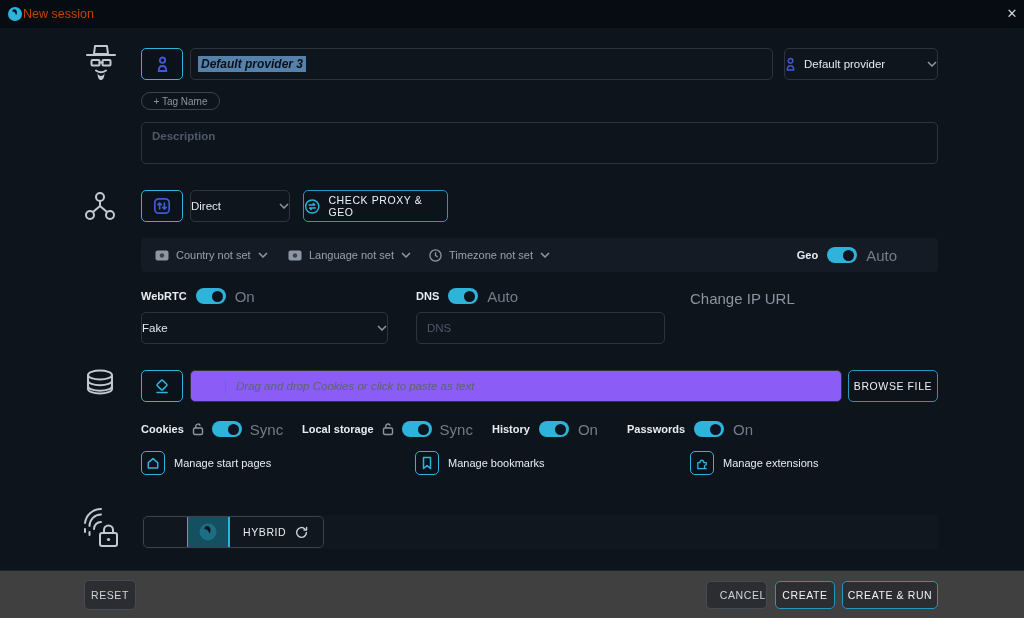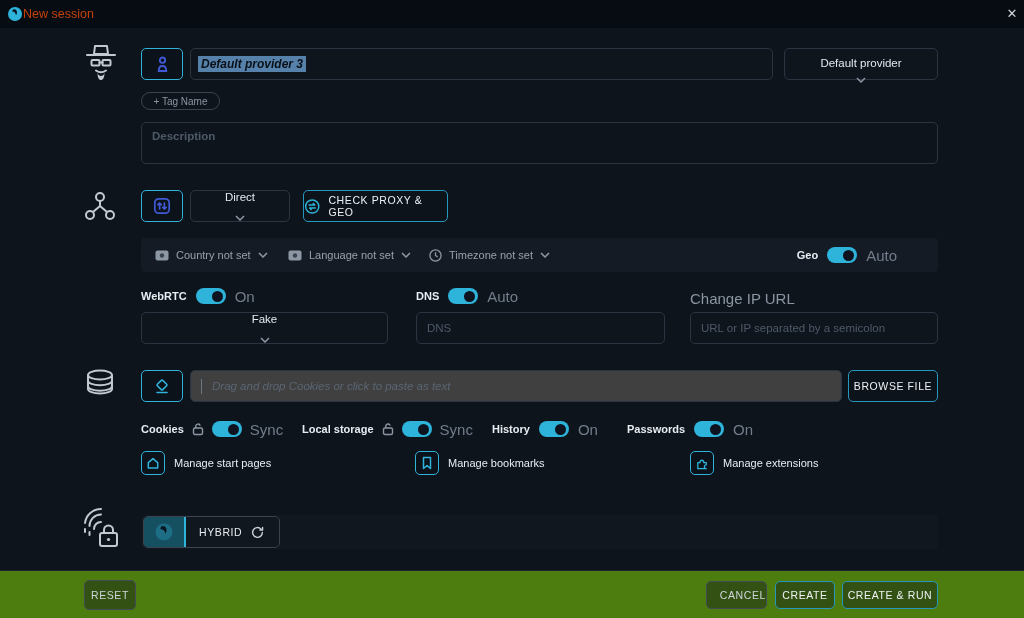--- a/index.html
+++ b/index.html
@@ -11,40 +11,40 @@
   .titlebar .title{margin-left:23px;font-size:12.5px;color:#c2410c;}
   .logo{position:absolute;left:8px;top:7px;width:14px;height:14px;}
   .close{position:absolute;right:2px;top:5px;width:20px;height:18px;color:#cdd4db;font-size:13px;line-height:18px;text-align:center;cursor:pointer;}
   
   .sqbtn{border:1.5px solid #2eb3da;border-radius:5px;background:#0c1219;display:flex;align-items:center;justify-content:center;box-sizing:border-box;cursor:pointer;}
   .input,.dropdown{box-sizing:border-box;background:#0f151d;border:1px solid #2b3440;border-radius:5px;display:flex;align-items:center;}
   .input input,.plaininput{width:100%;height:100%;background:transparent;border:0;outline:none;color:#dfe5eb;font-family:"Liberation Sans",sans-serif;font-size:11.5px;padding:0 10px;box-sizing:border-box;}
   input::placeholder,textarea::placeholder{color:#4e5a68;opacity:1;}
   .drop-zone input::placeholder{font-style:italic;color:#5a6573;}
   textarea{resize:none;background:transparent;border:0;outline:none;color:#dfe5eb;font-family:"Liberation Sans",sans-serif;font-size:11.5px;padding:7px 10px;width:100%;height:100%;box-sizing:border-box;font-weight:bold;}
-  .dropdown{cursor:pointer;padding:0 0;gap:8px;flex-direction:column;}
+  .dropdown{cursor:pointer;padding:0 0;gap:8px;}
   .dropdown .dlabel{font-size:11.5px;color:#e4e9ee;flex:1;}
   .chev{width:10px;height:6px;color:#8d97a3;flex:none;}
   .outline-btn{box-sizing:border-box;border:1px solid #2596be;border-radius:5px;background:rgba(12,18,25,.4);display:flex;align-items:center;justify-content:center;gap:8px;color:#eef2f6;font-size:10.5px;letter-spacing:.6px;cursor:pointer;}
   .outline-btn.gray{border-color:#434c56;color:#cfd5dc;}
   .pill-toggle{width:30px;height:16px;border-radius:9px;background:#2eb3da;position:relative;cursor:pointer;flex:none;}
   .pill-toggle::after{content:"";position:absolute;top:2.5px;right:3px;width:11px;height:11px;border-radius:50%;background:#0d1420;}
   .lblw{font-size:11px;font-weight:700;color:#e8edf2;}
   .lblg{font-size:15px;color:#717d8a;}
   .bar{background:#151b25;border-radius:4px;}
   .baritem{display:flex;align-items:center;gap:7px;color:#96a0ab;font-size:11px;cursor:pointer;}
   .section-icon{color:#c3c9d1;}
   .managebtn{display:flex;align-items:center;gap:9px;cursor:pointer;}
   .manage-ic{width:24px;height:24px;border:1.3px solid #2eb3da;border-radius:5px;display:flex;align-items:center;justify-content:center;color:#2eb3da;box-sizing:border-box;background:#0c1219;}
   .managebtn .mlabel{font-size:11px;color:#e8edf2;}
   .sel{background:#5581ab;color:#0a1016;font-weight:700;font-size:12px;padding:1px 3px;font-style:italic;}
   .tagbtn{box-sizing:border-box;border:1px solid #3a434e;border-radius:9px;color:#8b95a1;font-size:10px;display:flex;align-items:center;justify-content:center;cursor:pointer;}
   .togglerow{display:flex;align-items:center;}
-  .footer{left:0;top:570px;width:1024px;height:48px;background:#4d7c0f;border-top:1px solid #1d242d;}
-  .hybrid-group{box-sizing:border-box;border:1px solid #39424d;border-radius:5px;display:flex;align-items:stretch;overflow:hidden;cursor:pointer;}
+  .footer{left:0;top:570px;width:1024px;height:48px;background:#404040;border-top:1px solid #1d242d;}
+  .hybrid-group{box-sizing:border-box;border:1px solid #39424d;border-radius:5px;display:flex;align-items:stretch;overflow:hidden;cursor:pointer;padding-left:44px;}
   .hybrid-logo{width:40px;background:#14505f;border-right:1px solid #2eb3da;outline:1px solid #2eb3da;display:flex;align-items:center;justify-content:center;}
   .hybrid-label{display:flex;align-items:center;gap:8px;padding:0 14px;color:#e8edf2;font-size:10.5px;letter-spacing:.6px;}
   svg{display:block;}
 </style>
 </head>
 <body>
 
 <div class="app">
 
   <div class="abs titlebar">
@@ -198,32 +198,29 @@
     <span class="dlabel">Fake</span>
     <svg class="chev" viewBox="0 0 10 6">
         <path d="M1 1l4 4 4-4" stroke="currentColor" stroke-width="1.5" fill="none"></path>
       </svg>
   </div>
 
   <div class="abs input" style="left:416px;top:312px;width:249px;height:32px;">
     <input placeholder="DNS" style="">
   </div>
 
-  <div class="abs input" style="left:690px;top:312px;width:248px;height:32px;">
-    <input placeholder="URL or IP separated by a semicolon" style="">
-  </div>
 
   <div class="abs sqbtn" style="left:141px;top:370px;width:42px;height:32px;">
     <svg width="20" height="18" viewBox="0 0 20 18" fill="none" stroke="#2eb3da" stroke-width="1.6" stroke-linejoin="round">
       <rect x="6.2" y="4.2" width="7.6" height="7.6" rx="1" transform="rotate(45 10 8)"></rect>
       <path d="M5 15.5h10" stroke-linecap="round"></path>
     </svg>
   </div>
 
-  <div class="abs input drop-zone" style="left:190px;top:370px;width:652px;height:32px;background:#404040;">
+  <div class="abs input drop-zone" style="left:190px;top:370px;width:652px;height:32px;background:#8b5cf6;padding-left:24px;">
     <span style="width:1px;height:15px;background:#6b7684;margin-left:10px;flex:none;"></span>
     <input placeholder="Drag and drop Cookies or click to paste as text" style="">
   </div>
 
   <div class="abs outline-btn" style="left:848px;top:370px;width:90px;height:32px;">
     <span>BROWSE FILE</span>
   </div>
 
   <div class="abs togglerow" style="left:141px;top:420px;height:18px;gap:8px;">
     <span class="lblw">Cookies</span>

